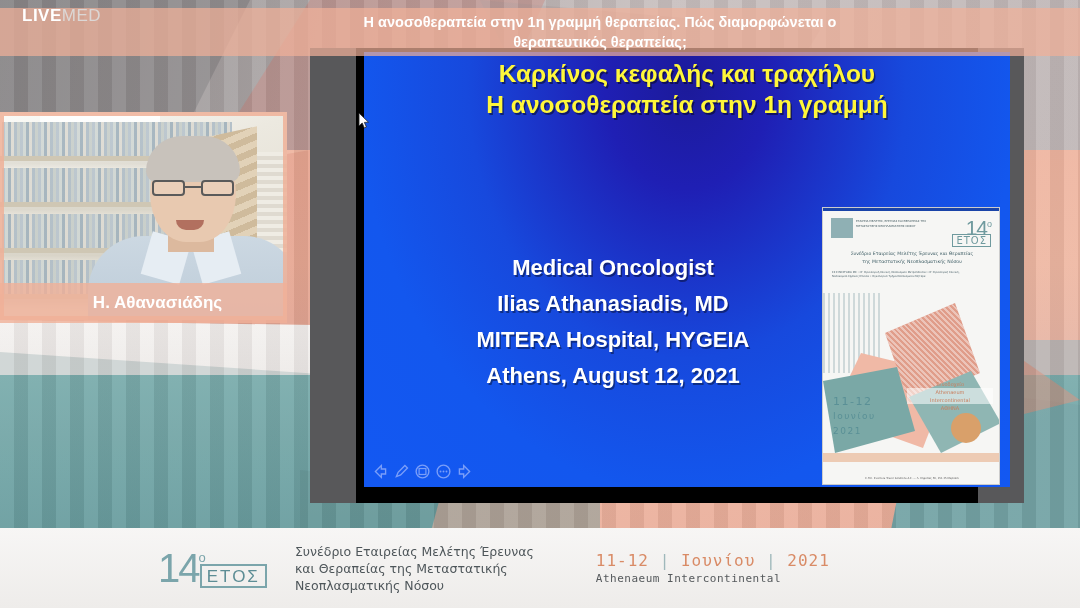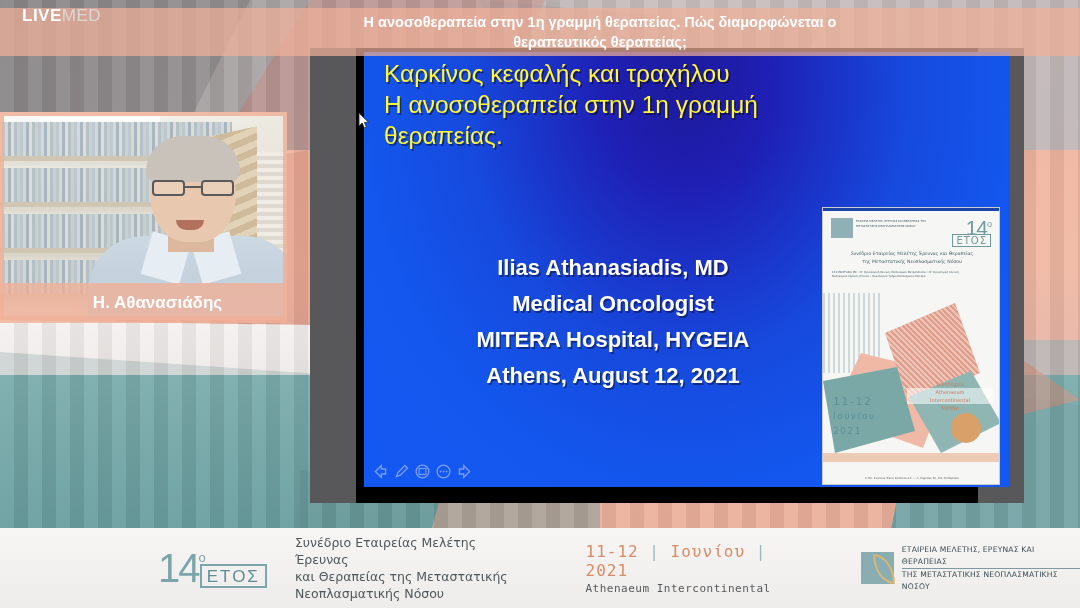--- a/index.html
+++ b/index.html
@@ -139,21 +139,21 @@
     position:absolute; left:46px; top:0px; width:622px; height:455px;
     background:#000000;
   }
   #slide {
     position:absolute; left:364px; top:52px; width:646px; height:435px; z-index:26;
     background:radial-gradient(ellipse at 50% 8%, #1c1a9a 0%, #1f1fb4 18%, #1749dd 48%, #1357ee 72%, #1358f2 100%);
     overflow:hidden;
   }
   .slide-title {
     position:absolute; left:20px; top:6px; width:606px;
-    color:#fff73a; font-weight:normal;
+    text-align:center; color:#fff73a; font-weight:bold;
     font-size:24.5px; line-height:31px;
     text-shadow:1.5px 1.5px 0 rgba(0,0,0,0.45);
   }
   .slide-sub {
     position:absolute; left:14px; top:200px; width:470px;
     text-align:center; color:#ffffff; font-weight:bold;
     font-size:22px; line-height:32px;
     text-shadow:1.5px 1.5px 0 rgba(0,0,0,0.4);
   }
   .slide-sub div { margin-bottom:4px; }
@@ -303,26 +303,25 @@
 
 <div id="share-frame">
   <div id="share-black"></div>
 </div>
 
 <div id="slide">
 
   <div class="slide-title">
     <div>Καρκίνος κεφαλής και τραχήλου</div>
     <div>Η ανοσοθεραπεία στην 1η γραμμή</div>
-    <div>θεραπείας.</div>
   </div>
 
   <div class="slide-sub">
+    <div>Medical Oncologist</div>
     <div>Ilias Athanasiadis, MD</div>
-    <div>Medical Oncologist</div>
     <div>MITERA Hospital, HYGEIA</div>
     <div>Athens, August 12, 2021</div>
   </div>
 
   <div id="poster">
     <div class="p-topline"></div>
     <div class="p-soclogo"></div>
     <div class="p-soctext">ΕΤΑΙΡΕΙΑ ΜΕΛΕΤΗΣ, ΕΡΕΥΝΑΣ ΚΑΙ ΘΕΡΑΠΕΙΑΣ ΤΗΣ ΜΕΤΑΣΤΑΤΙΚΗΣ ΝΕΟΠΛΑΣΜΑΤΙΚΗΣ ΝΟΣΟΥ</div>
     <div class="p-14">
       <span>14</span><sup>ο</sup>
@@ -413,22 +412,13 @@
     <div class="d1">
       <span class="gr">11-12</span>
       <span class="sep">|</span>
       <span class="gr">Ιουνίου</span>
       <span class="sep">|</span>
       <span class="gr">2021</span>
     </div>
     <div class="d2">Athenaeum Intercontinental</div>
   </div>
 
-  <div id="bb-soc">
-    <div class="sq">
-        <div class="leaf"></div>
-      </div>
-    <div class="txt">
-      <div class="l1">ΕΤΑΙΡΕΙΑ ΜΕΛΕΤΗΣ, ΕΡΕΥΝΑΣ ΚΑΙ ΘΕΡΑΠΕΙΑΣ</div>
-      <div>ΤΗΣ  ΜΕΤΑΣΤΑΤΙΚΗΣ ΝΕΟΠΛΑΣΜΑΤΙΚΗΣ ΝΟΣΟΥ</div>
-    </div>
-  </div>
 </div>
 
 </body></html>

